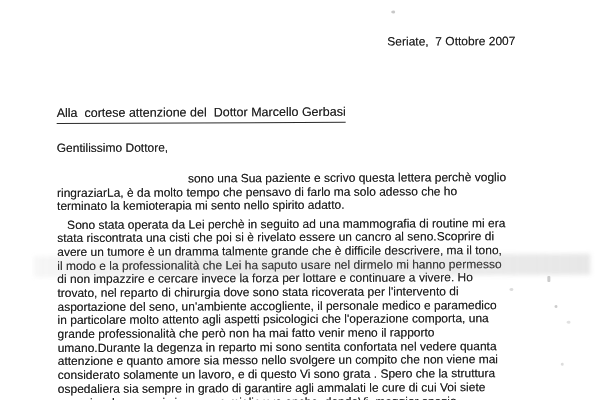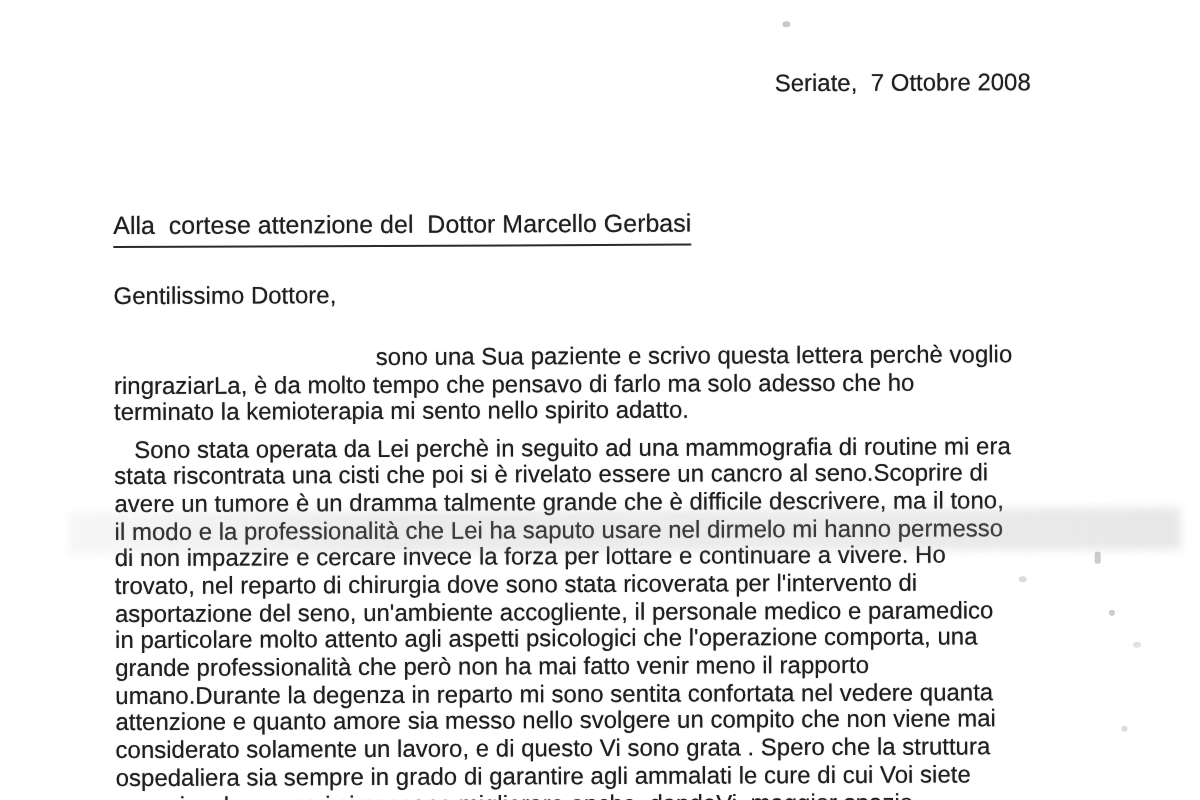--- a/index.html
+++ b/index.html
@@ -90,21 +90,21 @@
   .speck-right  { left: 566px; top: 322px; width: 4px; height: 3px; opacity: .3; }
   .speck-low    { left: 560px; top: 364px; width: 3px; height: 3px; opacity: .35; }
 </style>
 </head>
 <body>
 
 <div class="page">
 
   <span class="speck speck-top"></span>
 
-  <div class="txt date">Seriate,  7 Ottobre 2008</div>
+  <div class="txt date">Seriate,  7 Ottobre 2007</div>
 
   <div class="txt recipient">Alla  cortese attenzione del  Dottor Marcello Gerbasi</div>
 
   <div class="txt salutation">Gentilissimo Dottore,</div>
 
   <div class="body">
     <div class="para">
       <div class="txt line indent-deep">sono una Sua paziente e scrivo questa lettera perchè voglio</div>
       <div class="txt line">ringraziarLa, è da molto tempo che pensavo di farlo ma solo adesso che ho</div>
       <div class="txt line">terminato la kemioterapia mi sento nello spirito adatto.</div>

